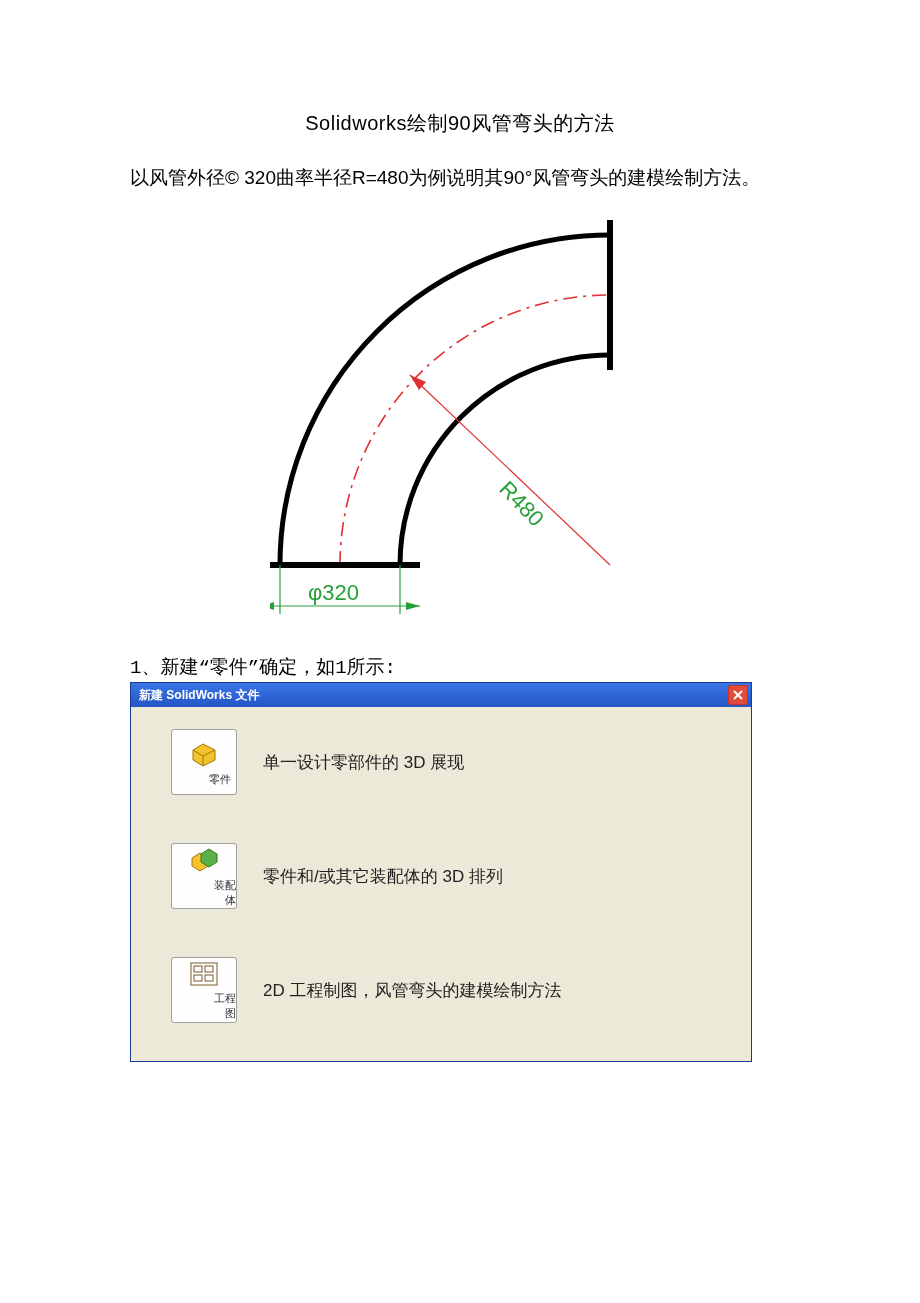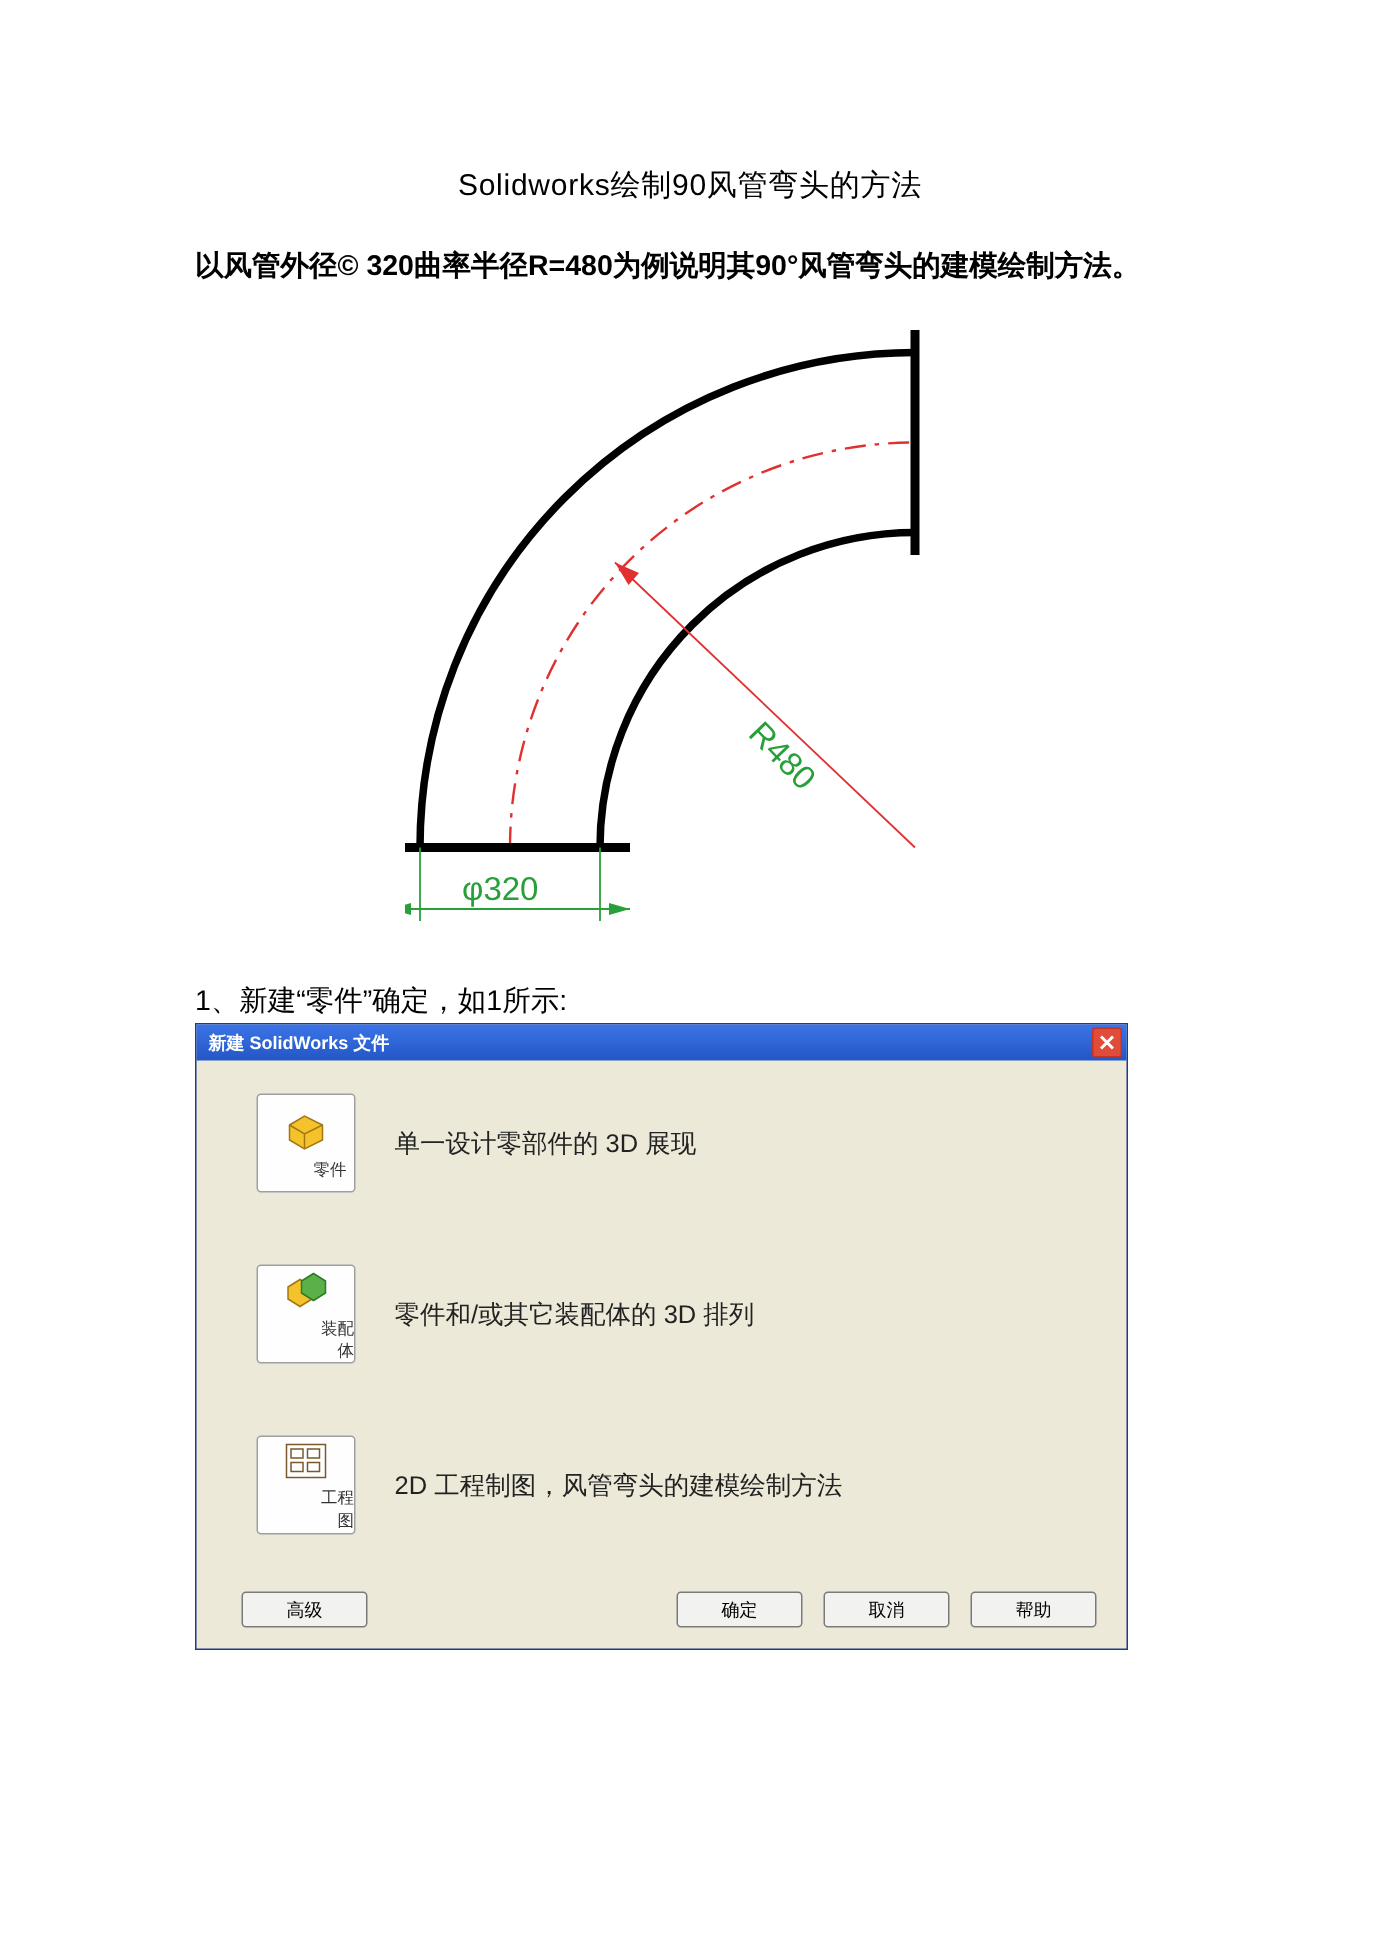--- a/index.html
+++ b/index.html
@@ -19,35 +19,35 @@
   .title {
     text-align: center;
     font-size: 20px;
     letter-spacing: 0.5px;
     margin-bottom: 23px;
   }
   .intro {
     font-size: 19px;
     line-height: 1.9;
     margin-bottom: 14px;
-    font-weight: bold;
   }
   .diagram-holder {
     width: 100%;
     text-align: center;
     margin-bottom: 20px;
   }
   .diagram-holder svg {
     display: block;
     margin: 0 auto;
   }
   .step-line {
     font-size: 19px;
     margin-top: 24px;
     margin-bottom: 2px;
+    font-family: Liberation Mono, monospace;
   }
   .dialog {
     width: 620px;
     border: 1px solid #1a3b93;
     background: #ece9d8;
     font-size: 12px;
     color: #000;
     text-align: right;
   }
   .dlg-title {
@@ -219,22 +219,15 @@
             <rect x="5" y="14" width="8" height="6" fill="none" stroke="#7a5a2a" stroke-width="1"></rect>
             <rect x="16" y="14" width="8" height="6" fill="none" stroke="#7a5a2a" stroke-width="1"></rect>
           </svg>
           <div class="opt-label">工程图</div>
         </div>
         <div class="opt-desc">2D 工程制图，风管弯头的建模绘制方法</div>
       </div>
 
     </div>
 
-    <div class="dlg-footer">
-      <div class="win-btn">高级</div>
-      <div class="spacer"></div>
-      <div class="win-btn">确定</div>
-      <div class="win-btn">取消</div>
-      <div class="win-btn">帮助</div>
-    </div>
   </div>
 
 </div>
 
 </body></html>

